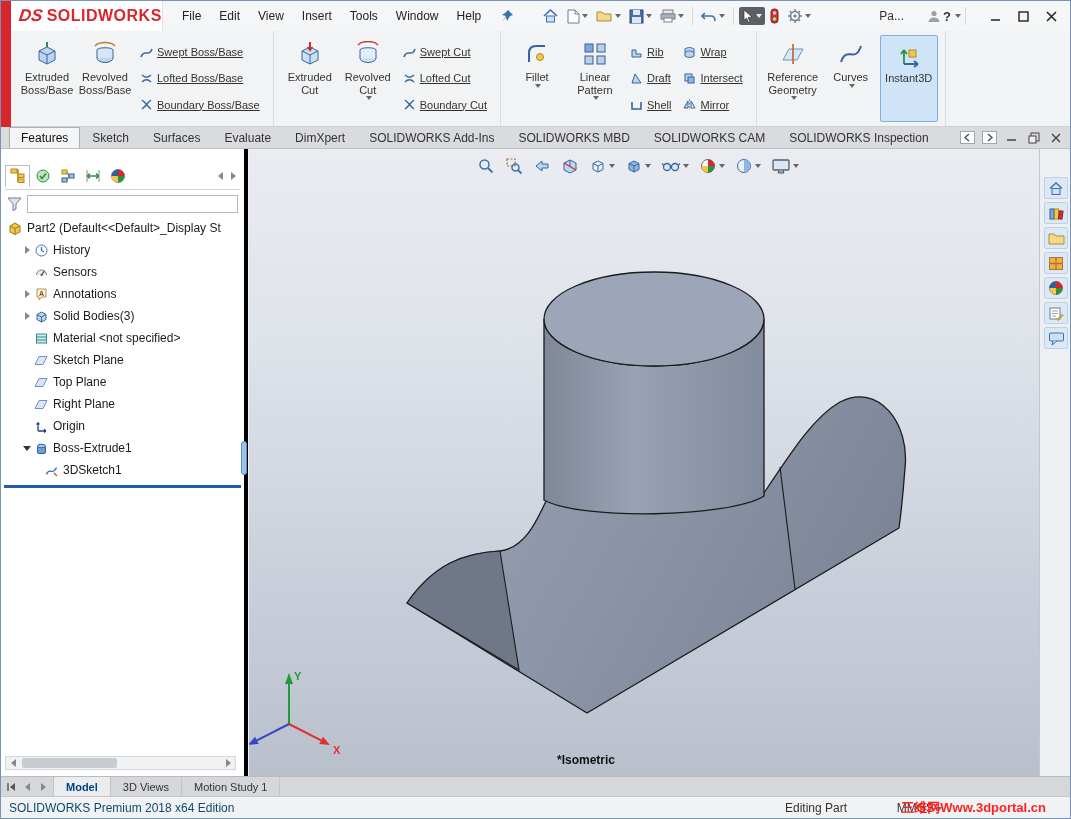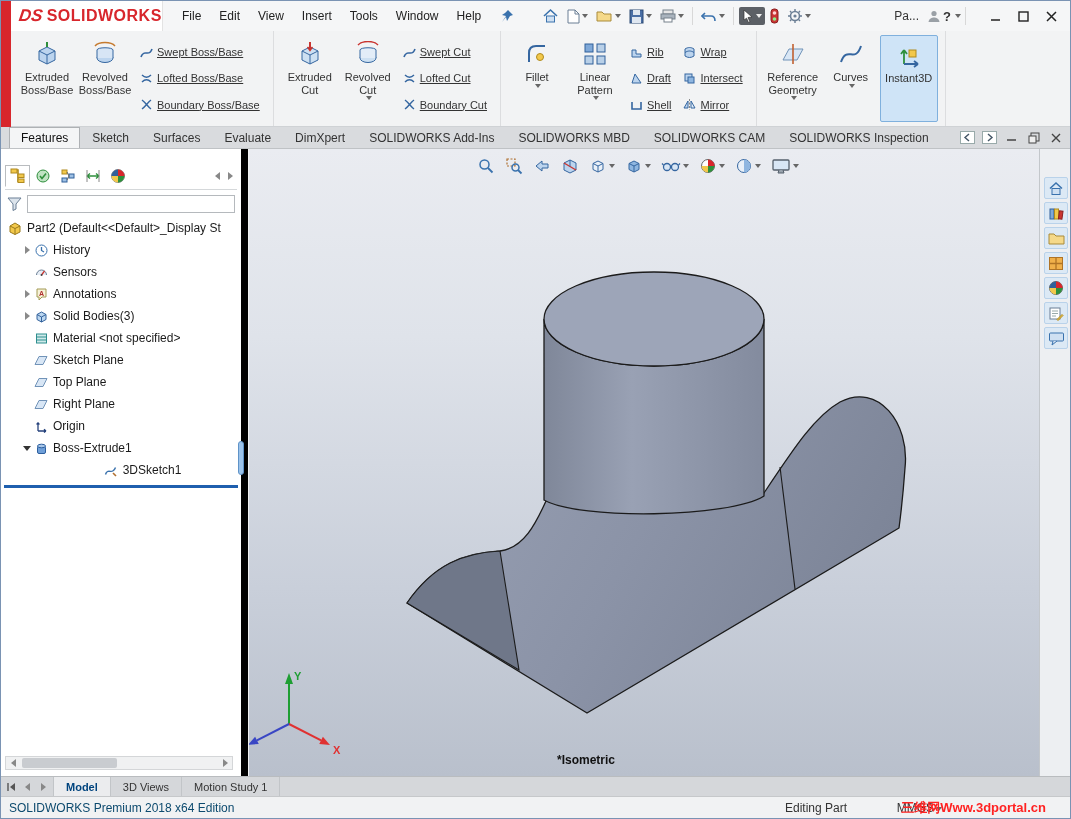--- a/index.html
+++ b/index.html
@@ -14,53 +14,53 @@
   .logo .brand{color:#d8262c;font-weight:bold;font-size:16px;letter-spacing:.5px;}
   .menubar{display:flex;align-items:center;margin-left:10px;}
   .menu-item{padding:5px 9px;font-size:12px;color:#222;cursor:default;}
   .pin{margin:0 10px;display:flex;align-items:center;}
   .qat{display:flex;align-items:center;margin-left:14px;}
   .qbtn{display:flex;align-items:center;padding:2px 3px;margin:0 1px;border-radius:2px;}
   .qbtn.pressed{background:#5c6066;}
   .qsep{width:1px;height:18px;background:#d8d8d8;margin:0 4px;}
   .caret{width:0;height:0;border-left:3px solid transparent;border-right:3px solid transparent;border-top:4px solid #666;margin-left:2px;}
   .title-right{margin-left:auto;display:flex;align-items:center;padding-right:6px;}
-  .doc-title{font-size:12px;color:#333;margin:0 8px;}
+  .doc-title{font-size:12px;color:#333;margin:0 23px;}
   .winctl{display:flex;align-items:center;margin-left:10px;}
   .winbtn{width:26px;height:22px;display:flex;align-items:center;justify-content:center;margin-left:2px;}
   .helpq{font-size:13px;color:#333;font-weight:bold;margin:0 2px;}
   
   .ribbon{position:absolute;left:10px;top:30px;right:0;height:96px;background:#f2f3f4;display:flex;align-items:stretch;border-bottom:1px solid #cfd2d5;}
   .rgroup{display:flex;align-items:stretch;padding:4px 7px;border-right:1px solid #dcdddf;}
   .bigbtn{width:58px;display:flex;flex-direction:column;align-items:center;justify-content:flex-start;padding-top:4px;border-radius:2px;}
   .bigbtn.selected{background:#cfe4f7;border:1px solid #7fb0dd;}
   .bicon{height:30px;display:flex;align-items:center;}
   .blabel{font-size:11px;line-height:1.15;color:#333;text-align:center;margin-top:2px;}
   .smallcol{display:flex;flex-direction:column;justify-content:space-around;padding:4px 2px;}
   .smallbtn{display:flex;align-items:center;padding:2px 4px;border-radius:2px;}
   .smallbtn span.slabel{font-size:11px;color:#333;margin-left:4px;white-space:nowrap;text-decoration:underline;}
   
   .cmtabs{position:absolute;left:0;top:126px;right:0;height:22px;background:#d9dbde;display:flex;align-items:flex-end;border-bottom:1px solid #bfc2c5;}
   .cmtab{padding:3px 11px;font-size:12px;color:#333;border:1px solid transparent;border-bottom:none;}
   .cmtab.active{background:#f4f5f6;border-color:#aeb1b4;color:#111;}
   .cm-right{margin-left:auto;display:flex;align-items:center;padding:0 5px 2px 0;}
   .cm-ico{width:19px;height:17px;display:flex;align-items:center;justify-content:center;margin-left:3px;}
   
-  .treepanel{position:absolute;left:0;top:148px;width:247px;height:627px;background:#fff;border-right:7px solid #000000;}
+  .treepanel{position:absolute;left:0;top:148px;width:247px;height:627px;background:#fff;border-right:4px solid #000000;}
   .panel-tabs{display:flex;align-items:center;margin:16px 4px 0 4px;border-bottom:1px solid #d5d8da;padding-bottom:2px;}
   .ptab{width:25px;height:22px;display:flex;align-items:center;justify-content:center;border:1px solid transparent;}
   .ptab.active{background:#fff;border-color:#b9bcbf;border-bottom-color:#fff;}
   .ptab-arrows{margin-left:auto;display:flex;}
   .tri-l{width:0;height:0;border-top:4px solid transparent;border-bottom:4px solid transparent;border-right:5px solid #888;margin:0 4px;}
   .tri-r{width:0;height:0;border-top:4px solid transparent;border-bottom:4px solid transparent;border-left:5px solid #888;margin:0 4px;}
   .filter-row{display:flex;align-items:center;margin:5px 6px 4px 6px;}
   .filter-input{flex:1;height:18px;border:1px solid #b5b9bd;margin-left:5px;font-size:11px;padding:0 4px;font-family:"Liberation Sans",sans-serif;}
   .tree{margin-top:2px;font-size:12px;color:#1a1a1a;}
   .trow{display:flex;align-items:center;height:22px;padding-left:6px;white-space:nowrap;overflow:hidden;}
-  .t-ind1{padding-left:20px;} .t-ind2{padding-left:42px;justify-content:center;}
+  .t-ind1{padding-left:20px;} .t-ind2{padding-left:42px;}
   .arrowbox{width:12px;display:flex;justify-content:center;}
   .exp-r{width:0;height:0;border-top:4px solid transparent;border-bottom:4px solid transparent;border-left:5px solid #8a8a8a;}
   .exp-d{width:0;height:0;border-left:4px solid transparent;border-right:4px solid transparent;border-top:5px solid #333;}
   .ticon{width:16px;height:14px;display:flex;align-items:center;justify-content:center;margin-right:4px;}
   .rollback{height:3px;background:#1f5fae;margin:4px 3px 0 3px;}
   .splitter-handle{position:absolute;right:-3px;top:292px;width:6px;height:34px;background:#9cc3ea;border:1px solid #5f93c8;border-radius:3px;}
   .hscroll{position:absolute;left:4px;right:8px;bottom:6px;height:14px;background:#f0f1f2;border:1px solid #d4d6d8;display:flex;align-items:center;}
   .hs-btn{width:14px;height:12px;display:flex;align-items:center;justify-content:center;}
   .hs-track{flex:1;height:12px;position:relative;}
   .hs-thumb{position:absolute;left:2px;top:1px;width:95px;height:10px;background:#c9ccd0;border-radius:2px;}

